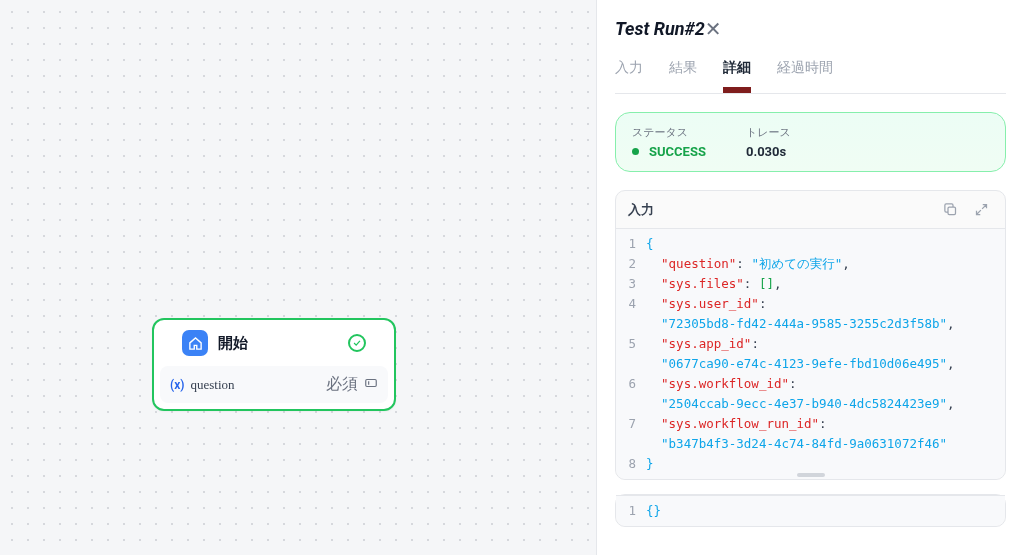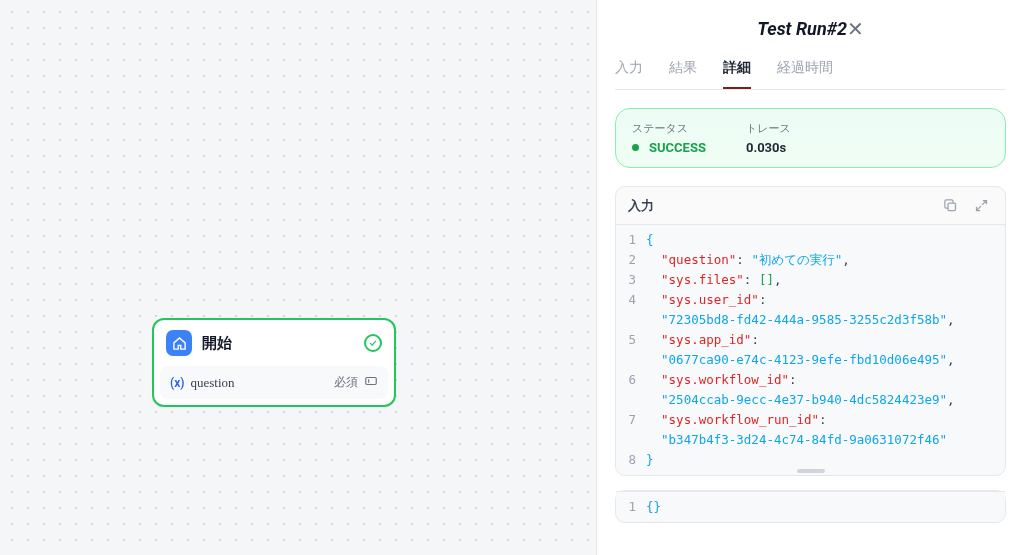--- a/index.html
+++ b/index.html
@@ -24,21 +24,21 @@
   left: 152px; top: 318px;
   width: 244px;
   background: #fff;
   border: 2px solid #22c55e;
   border-radius: 12px;
   box-shadow: 0 1px 2px rgba(0,0,0,0.04);
 }
 .node-header {
   display: flex;
   align-items: center;
-  padding: 10px 12px;
+  padding: 10px 28px;
   gap: 10px;
 }
 .node-icon {
   width: 26px; height: 26px;
   background: #3b82f6;
   border-radius: 7px;
   display: flex;
   align-items: center;
   justify-content: center;
 }
@@ -67,21 +67,21 @@
   align-items: center;
   gap: 6px;
   font-size: 13px;
 }
 .var-badge {
   color: #2563eb;
   font-weight: 600;
   font-size: 12px;
 }
 .var-name { color: #374151; flex: 1; font-family: Liberation Serif, serif; }
-.required { color: #6b7280; font-size: 12px; }
+.required { color: #6b7280; font-size: 16px; }
 .field-icon { color: #6b7280; }
 .field-icon svg { width: 14px; height: 14px; }
 
 .panel {
   position: absolute;
   left: 596px; top: 0;
   width: 428px; height: 555px;
   background: #fff;
   border-left: 1px solid #e5e7eb;
   display: flex;
@@ -89,21 +89,21 @@
   overflow: hidden;
 }
 .panel-inner {
   padding: 18px 18px 0 18px;
   overflow-y: auto;
   flex: 1;
 }
 .panel-header {
   display: flex;
   align-items: center;
-  justify-content: center;
+  justify-content: flex-start;
   margin-bottom: 20px;
 }
 .panel-title {
   font-size: 18px;
   font-weight: 700;
   font-style: italic;
   color: #111827;
 }
 .close-btn {
   font-size: 20px;
@@ -120,21 +120,21 @@
 .tab {
   padding-bottom: 10px;
   font-size: 14px;
   color: #9ca3af;
   cursor: pointer;
   font-weight: 500;
 }
 .tab.active {
   color: #1f2937;
   font-weight: 700;
-  border-bottom: 2px solid #7f1d1d;
+  border-bottom: 6px solid #7f1d1d;
 }
 .status-box {
   background: linear-gradient(to bottom, #ecfdf5, #f0fdf4);
   border: 1px solid #86efac;
   border-radius: 15px;
   padding: 12px 16px;
   display: flex;
   gap: 40px;
   margin-bottom: 18px;
 }

